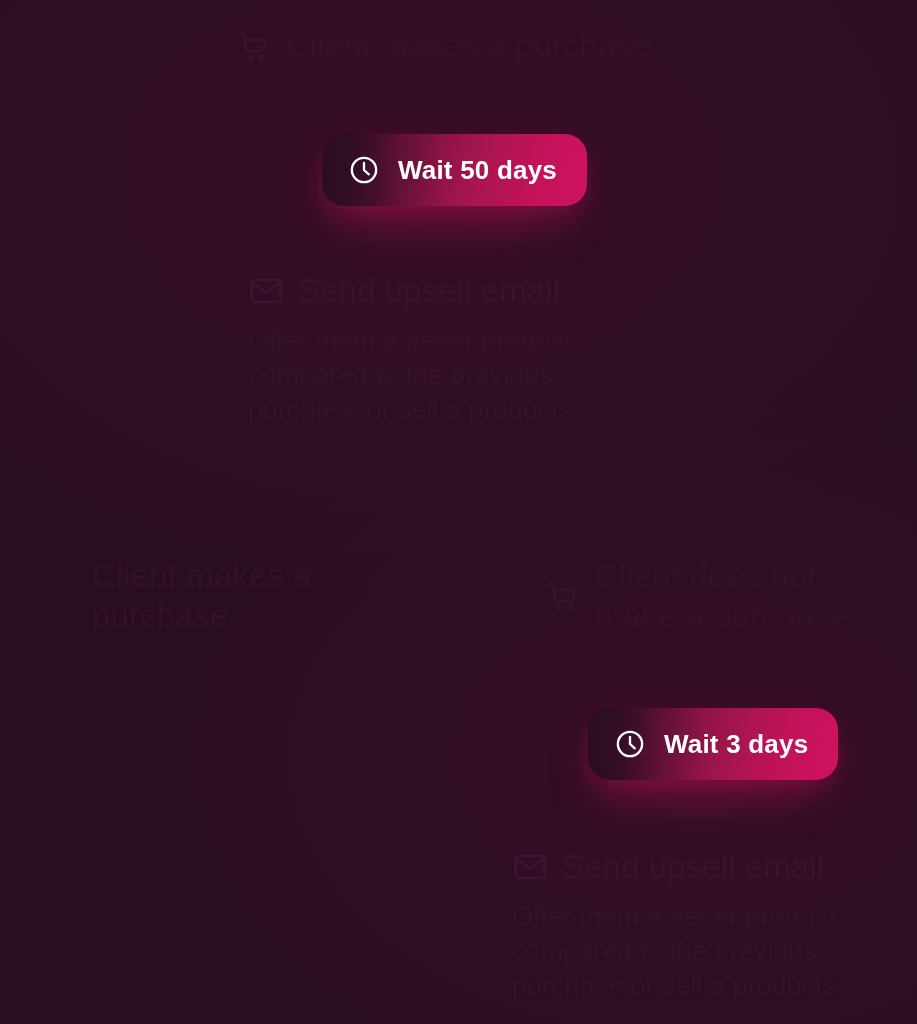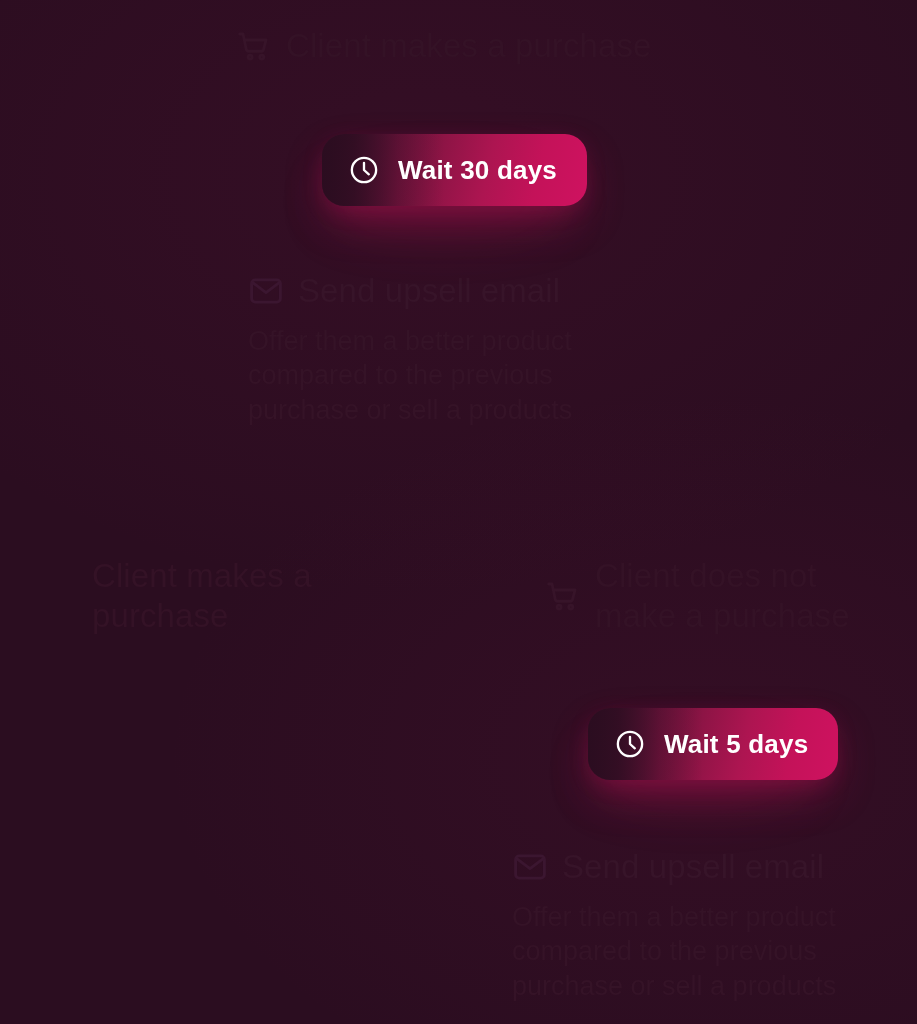--- a/index.html
+++ b/index.html
@@ -221,26 +221,26 @@
   <div class="pill-glow" id="glow-30"></div>
   <div class="pill-glow" id="glow-5"></div>
 
   <div class="wait-card" id="wait-card-30">
     <span class="wait-icon">
       <svg width="32" height="32" viewBox="0 0 24 24" fill="none" stroke="currentColor" stroke-width="1.75" stroke-linecap="round" stroke-linejoin="round">
         <circle cx="12" cy="12" r="9.1"></circle>
         <path d="M12 6.6V12l3.6 3.2"></path>
       </svg>
     </span>
-    <span class="wait-label">Wait 30 days</span>
+    <span class="wait-label">Wait 50 days</span>
   </div>
 
   <div class="wait-card" id="wait-card-5">
     <span class="wait-icon">
       <svg width="32" height="32" viewBox="0 0 24 24" fill="none" stroke="currentColor" stroke-width="1.75" stroke-linecap="round" stroke-linejoin="round">
         <circle cx="12" cy="12" r="9.1"></circle>
         <path d="M12 6.6V12l3.6 3.2"></path>
       </svg>
     </span>
-    <span class="wait-label">Wait 5 days</span>
+    <span class="wait-label">Wait 3 days</span>
   </div>
 
 </div>
 
 </body></html>

